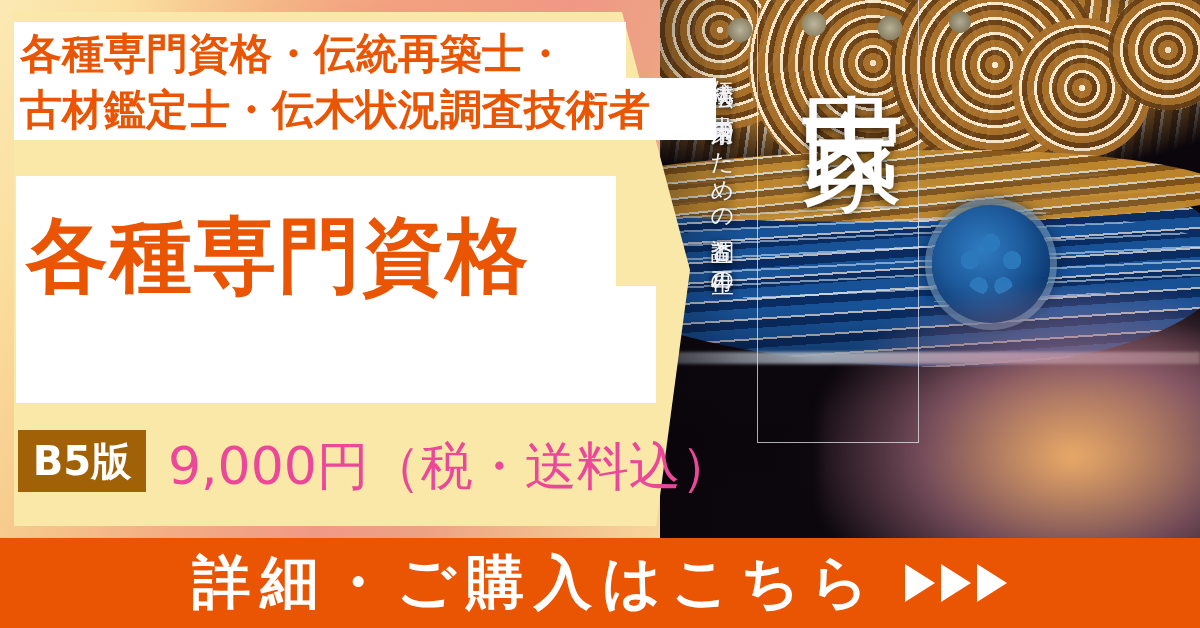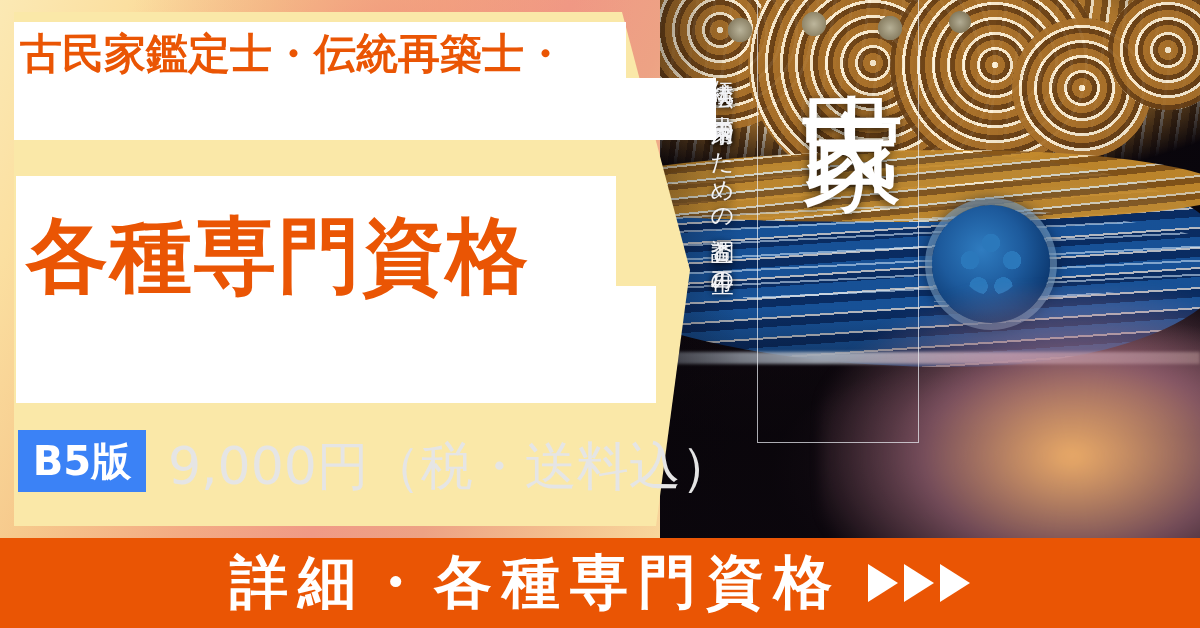--- a/index.html
+++ b/index.html
@@ -179,30 +179,30 @@
     position:absolute;
     font-family:"DejaVu Sans","Liberation Sans",sans-serif;
     font-weight:700;color:#ea5504;white-space:nowrap;
   }
   .headline-1{left:26px;top:202px;font-size:82px;letter-spacing:2px;}
   .headline-2{left:172px;top:284px;font-size:82px;letter-spacing:2px;}
 
   
   .badge{
     position:absolute;left:18px;top:430px;width:128px;height:62px;
-    background:#3b82f6;color:#ffffff;
+    background:#a16207;color:#ffffff;
     font-family:"DejaVu Sans","Liberation Sans",sans-serif;
     font-size:40px;font-weight:700;
     display:flex;align-items:center;justify-content:center;
     letter-spacing:0px;
   }
   .price{
     position:absolute;left:168px;top:432px;
     font-family:"DejaVu Sans","Liberation Sans",sans-serif;
-    font-size:52px;font-weight:400;color:#e5e5e5;white-space:nowrap;
+    font-size:52px;font-weight:400;color:#ec4899;white-space:nowrap;
     letter-spacing:0px;
   }
 
   
   .cta-bar{
     position:absolute;left:0;top:538px;width:1200px;height:90px;
     background:#ea5504;
     display:flex;align-items:center;justify-content:center;gap:26px;
   }
   .cta-text{
@@ -247,29 +247,30 @@
   <div class="cover-title">古民家</div>
   <div class="cover-subtitle">伝統構法 古民家活用のための調査と再生の</div>
 
   <div class="warm-bg"></div>
   <div class="cream-panel"></div>
 
   <div class="white-panel wp-line1"></div>
   <div class="white-panel wp-line2"></div>
   <div class="white-panel wp-main"></div>
 
-  <div class="subhead subhead-1">古民家鑑定士・伝統再築士・</div>
+  <div class="subhead subhead-1">各種専門資格・伝統再築士・</div>
+  <div class="subhead subhead-2">古材鑑定士・伝木状況調査技術者</div>
 
   <div class="headline headline-1">各種専門資格</div>
 
   <div class="badge">B5版</div>
   <div class="price">9,000円（税・送料込）</div>
 
   <div class="cta-bar">
-    <span class="cta-text">詳細・各種専門資格</span>
+    <span class="cta-text">詳細・ご購入はこちら</span>
     <span class="cta-arrows">
       <span class="arrow"></span>
       <span class="arrow"></span>
       <span class="arrow"></span>
     </span>
   </div>
 
 </div>
 
 </body></html>

